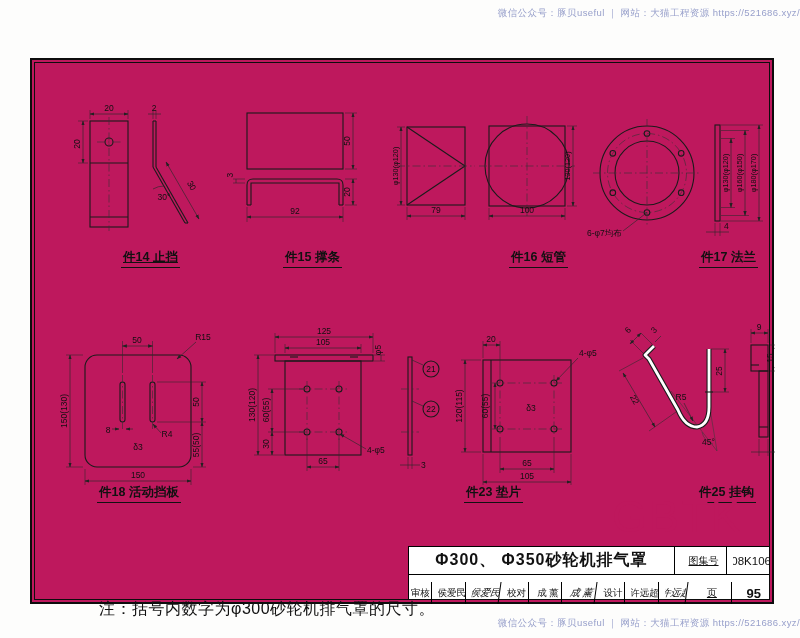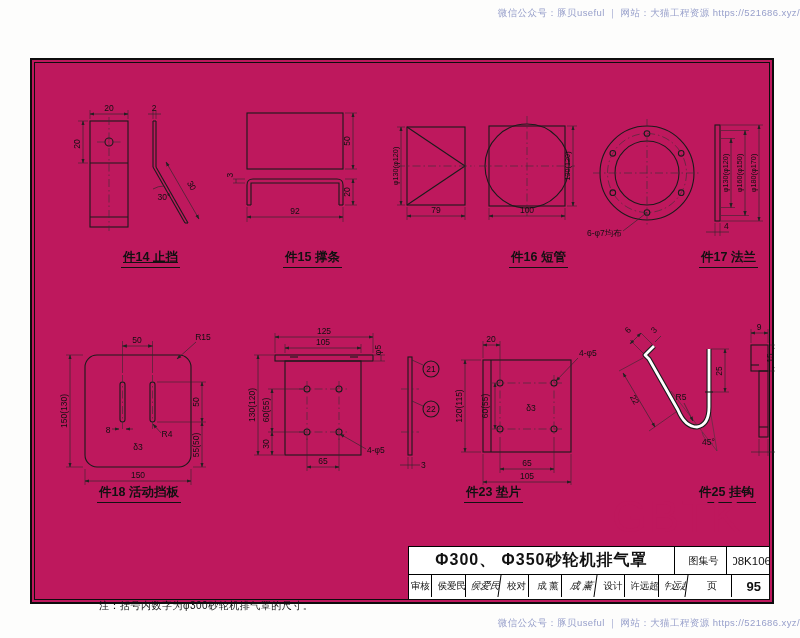--- a/index.html
+++ b/index.html
@@ -15,33 +15,33 @@
   svg .thin{fill:none;stroke:#3a3a3a;stroke-width:.55;}
   svg .cl{fill:none;stroke:#333;stroke-width:.6;stroke-dasharray:8 3 1.5 3;}
   svg .e{stroke:#2a2a2a;stroke-width:.55;}
   svg .d{stroke:#2a2a2a;stroke-width:.65;fill:none;}
   svg text{fill:#101010;font-size:8.5px;font-family:"Liberation Sans","DejaVu Sans",sans-serif;}
   svg text.sm{font-size:7.3px;}
   svg .hookO{fill:none;stroke:#1b1b1b;stroke-width:5;stroke-linejoin:round;}
   svg .hookI{fill:none;stroke:#ffffff;stroke-width:2.8;stroke-linejoin:round;}
   .plabel{position:absolute;font-size:12.5px;font-weight:bold;border-bottom:1.5px solid #111;
           padding:0 2px 1px 2px;white-space:nowrap;}
-  #note{position:absolute;left:64px;top:536px;font-size:10px;letter-spacing:.5px;}
+  #note{position:absolute;left:64px;top:536px;font-size:16px;letter-spacing:.5px;}
   #gbtk{position:absolute;left:612px;top:494px;font-size:45px;color:#be185d;letter-spacing:2px;
         font-weight:500;z-index:5;line-height:1;}
   #tblock{position:absolute;right:0;bottom:0;width:360px;height:52px;border-left:1.5px solid #000;
           border-top:1.5px solid #000;background:#fff;font-size:10px;}
   .tb-row{display:flex;box-sizing:border-box;gap:6px;}
   .tb-r1{height:28px;border-bottom:1px solid #000;}
-  .tb-r2{height:22px;}
+  .tb-r2{height:22px;margin-top:7px;}
   .tb-cell{box-sizing:border-box;display:flex;align-items:center;justify-content:center;
            border-right:1px solid #000;overflow:hidden;white-space:nowrap;}
   .tb-cell:last-child{border-right:none;}
   .tb-title{width:275px;font-size:16px;font-weight:bold;letter-spacing:1px;}
-  .tb-lab{width:48px;font-size:10px;}
+  .tb-lab{width:48px;font-size:10px;text-decoration:underline;}
   .tb-val{width:37px;font-size:11.5px;}
   .c-lab{width:28px;font-size:9.5px;}
   .c-name{width:33px;font-size:9.5px;}
   .c-sig{width:33px;font-size:10px;font-style:italic;transform:skewX(-8deg);}
   .c-sig3{width:26px;font-size:10px;font-style:italic;transform:skewX(-8deg);}
   .pageno{font-size:13px;font-weight:bold;}
 </style>
 </head>
 <body>
 

